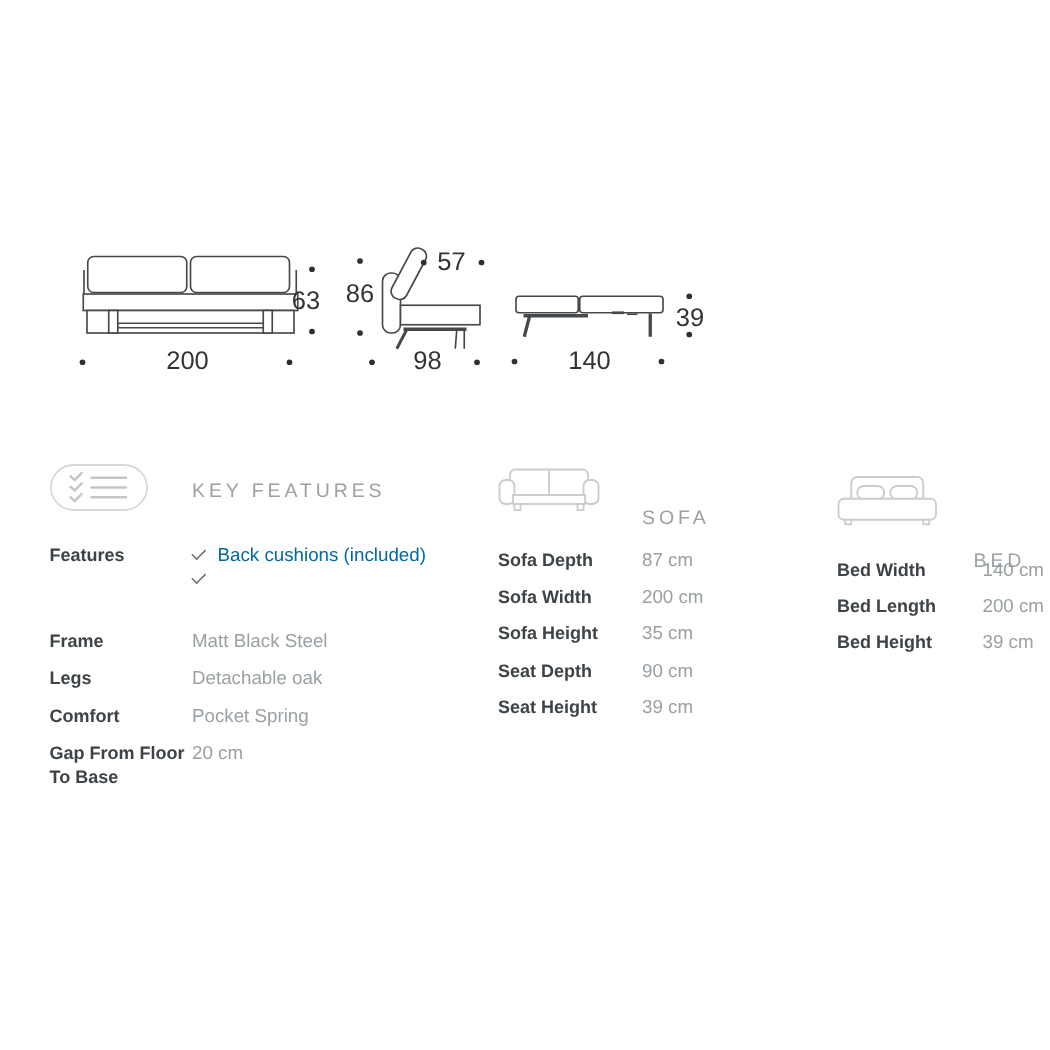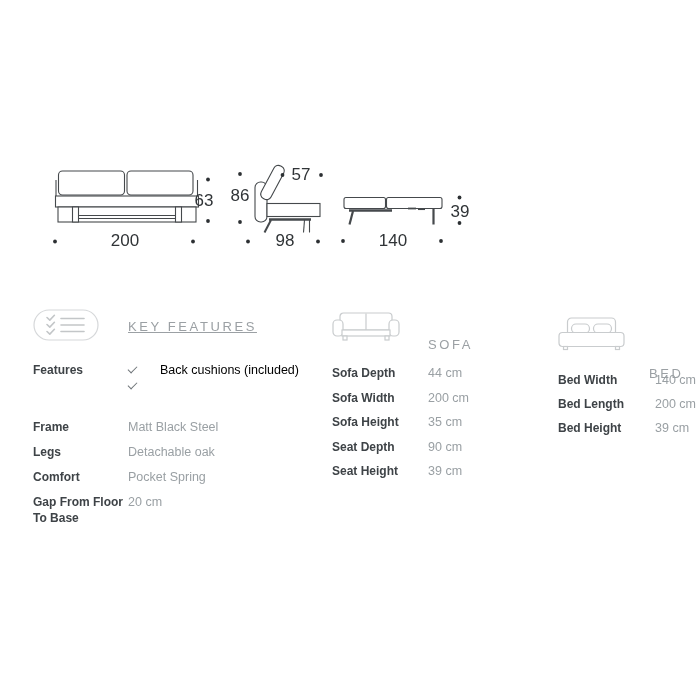--- a/index.html
+++ b/index.html
@@ -31,21 +31,21 @@
   .c1-value{left:95px;}
   .c2-value{left:96px;}
   .c3-value{left:97px;}
   .feature-list{position:absolute;left:95px;top:0;}
   .feature-item{display:flex;align-items:flex-start;height:16px;line-height:16px;}
   .feature-check{
     display:inline-block;width:8px;height:4px;margin:4px 8px 0 0;flex:none;
     border-left:1.6px solid #6f7579;border-bottom:1.6px solid #6f7579;
     transform:rotate(-45deg);
   }
-  .feature-text{font-size:12.5px;color:#000000;white-space:nowrap;margin-left:15px;}
+  .feature-text{font-size:12.5px;color:#0369a1;white-space:nowrap;}
 </style>
 </head>
 <body>
 
 <div class="stage">
 
   <svg class="diagram-svg" width="700" height="270" viewBox="0 0 700 270">
     <g stroke="#45494c" stroke-width="1.1" fill="#ffffff">
       <line x1="56" y1="180" x2="56" y2="196"></line>
       <line x1="197.5" y1="180" x2="197.5" y2="196"></line>
@@ -113,21 +113,21 @@
         <g stroke="#c3c6c8" stroke-width="1.6" fill="none" stroke-linecap="round" stroke-linejoin="round">
           <path d="M14 8.5 l2.8 2.6 l4.6 -4.8"></path>
           <path d="M14 15.5 l2.8 2.6 l4.6 -4.8"></path>
           <path d="M14 22.5 l2.8 2.6 l4.6 -4.8"></path>
           <line x1="28" y1="9.5" x2="51" y2="9.5"></line>
           <line x1="28" y1="16" x2="51" y2="16"></line>
           <line x1="28" y1="22.5" x2="51" y2="22.5"></line>
         </g>
       </svg>
     </div>
-    <div class="col-heading" style="left:95px;top:10px;text-decoration:underline;">KEY FEATURES</div>
+    <div class="col-heading" style="left:95px;top:10px;">KEY FEATURES</div>
 
     <div class="spec-row" style="top:53px;">
       <span class="spec-label">Features</span>
       <div class="feature-list">
         <div class="feature-item">
           <span class="feature-check"></span>
           <span class="feature-text">Back cushions (included)</span>
         </div>
         <div class="feature-item">
           <span class="feature-check"></span>
@@ -165,21 +165,21 @@
           <rect x="10" y="18" width="48" height="6"></rect>
           <rect x="11" y="24" width="4" height="4"></rect>
           <rect x="53" y="24" width="4" height="4"></rect>
         </g>
       </svg>
     </div>
     <div class="col-heading" style="left:96px;top:25px;">SOFA</div>
 
     <div class="spec-row" style="top:53px;">
       <span class="spec-label">Sofa Depth</span>
-      <span class="spec-value c2-value">44 cm</span>
+      <span class="spec-value c2-value">87 cm</span>
     </div>
     <div class="spec-row" style="top:78px;">
       <span class="spec-label">Sofa Width</span>
       <span class="spec-value c2-value">200 cm</span>
     </div>
     <div class="spec-row" style="top:102px;">
       <span class="spec-label">Sofa Height</span>
       <span class="spec-value c2-value">35 cm</span>
     </div>
     <div class="spec-row" style="top:127px;">

